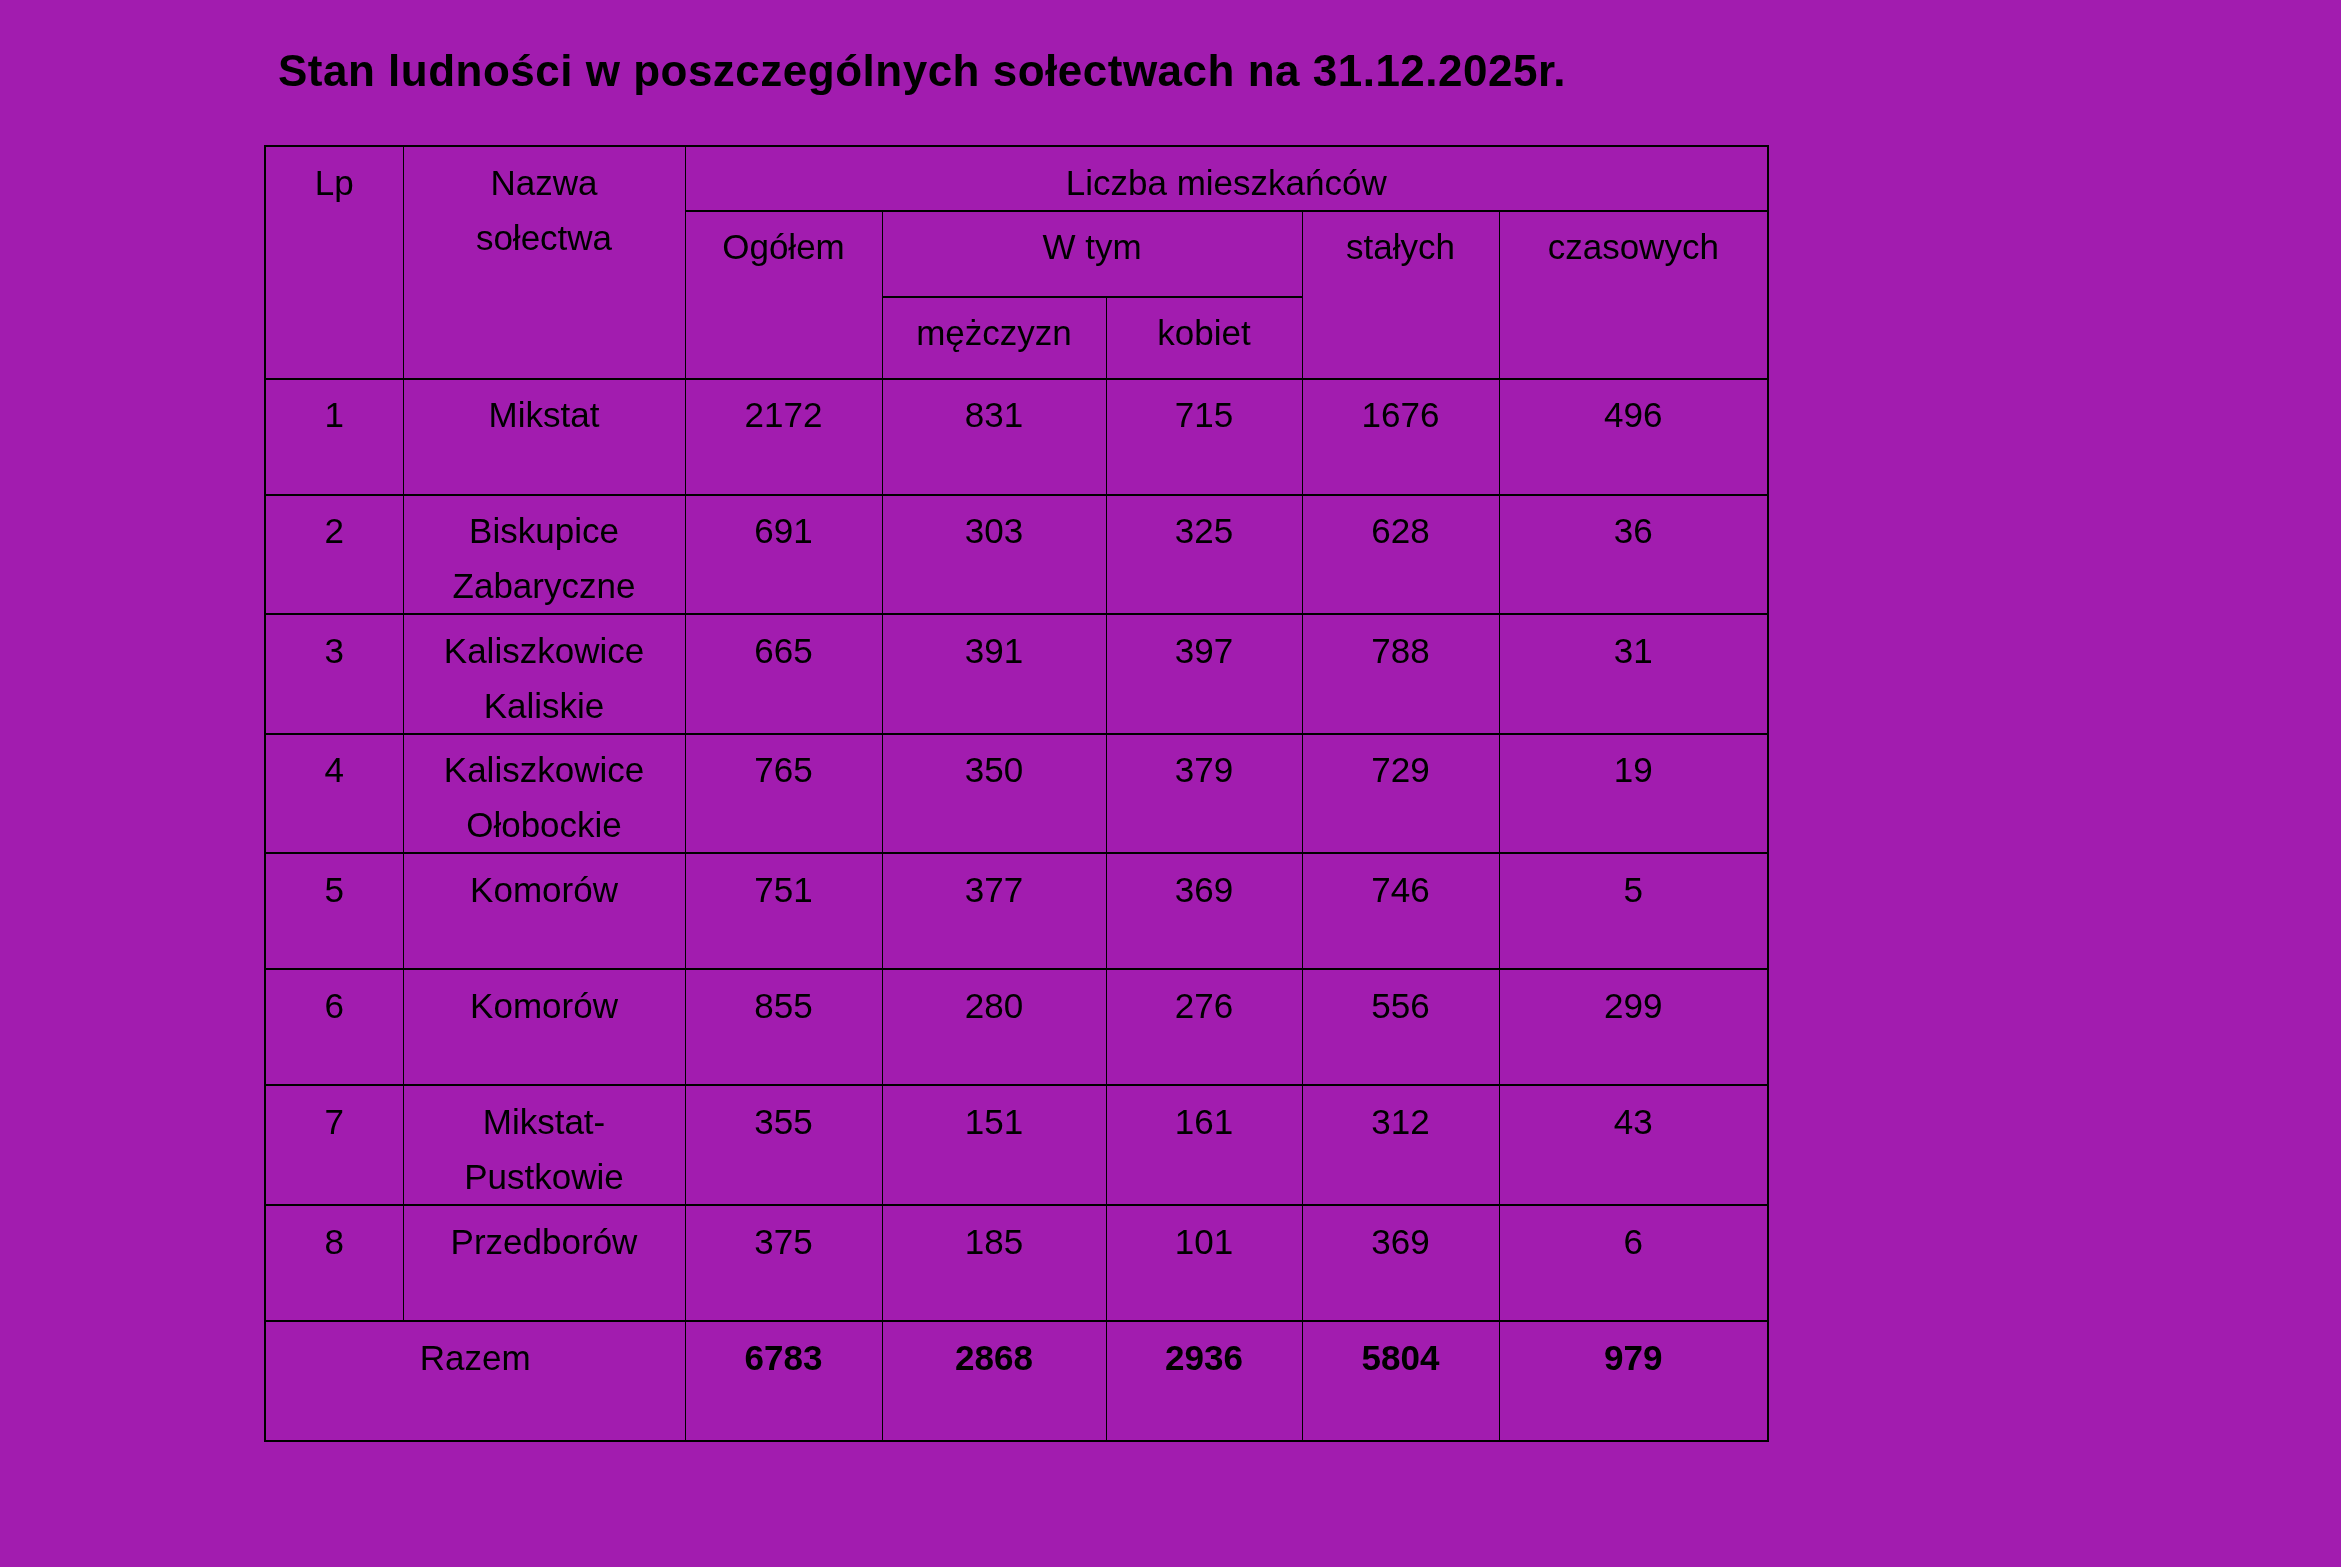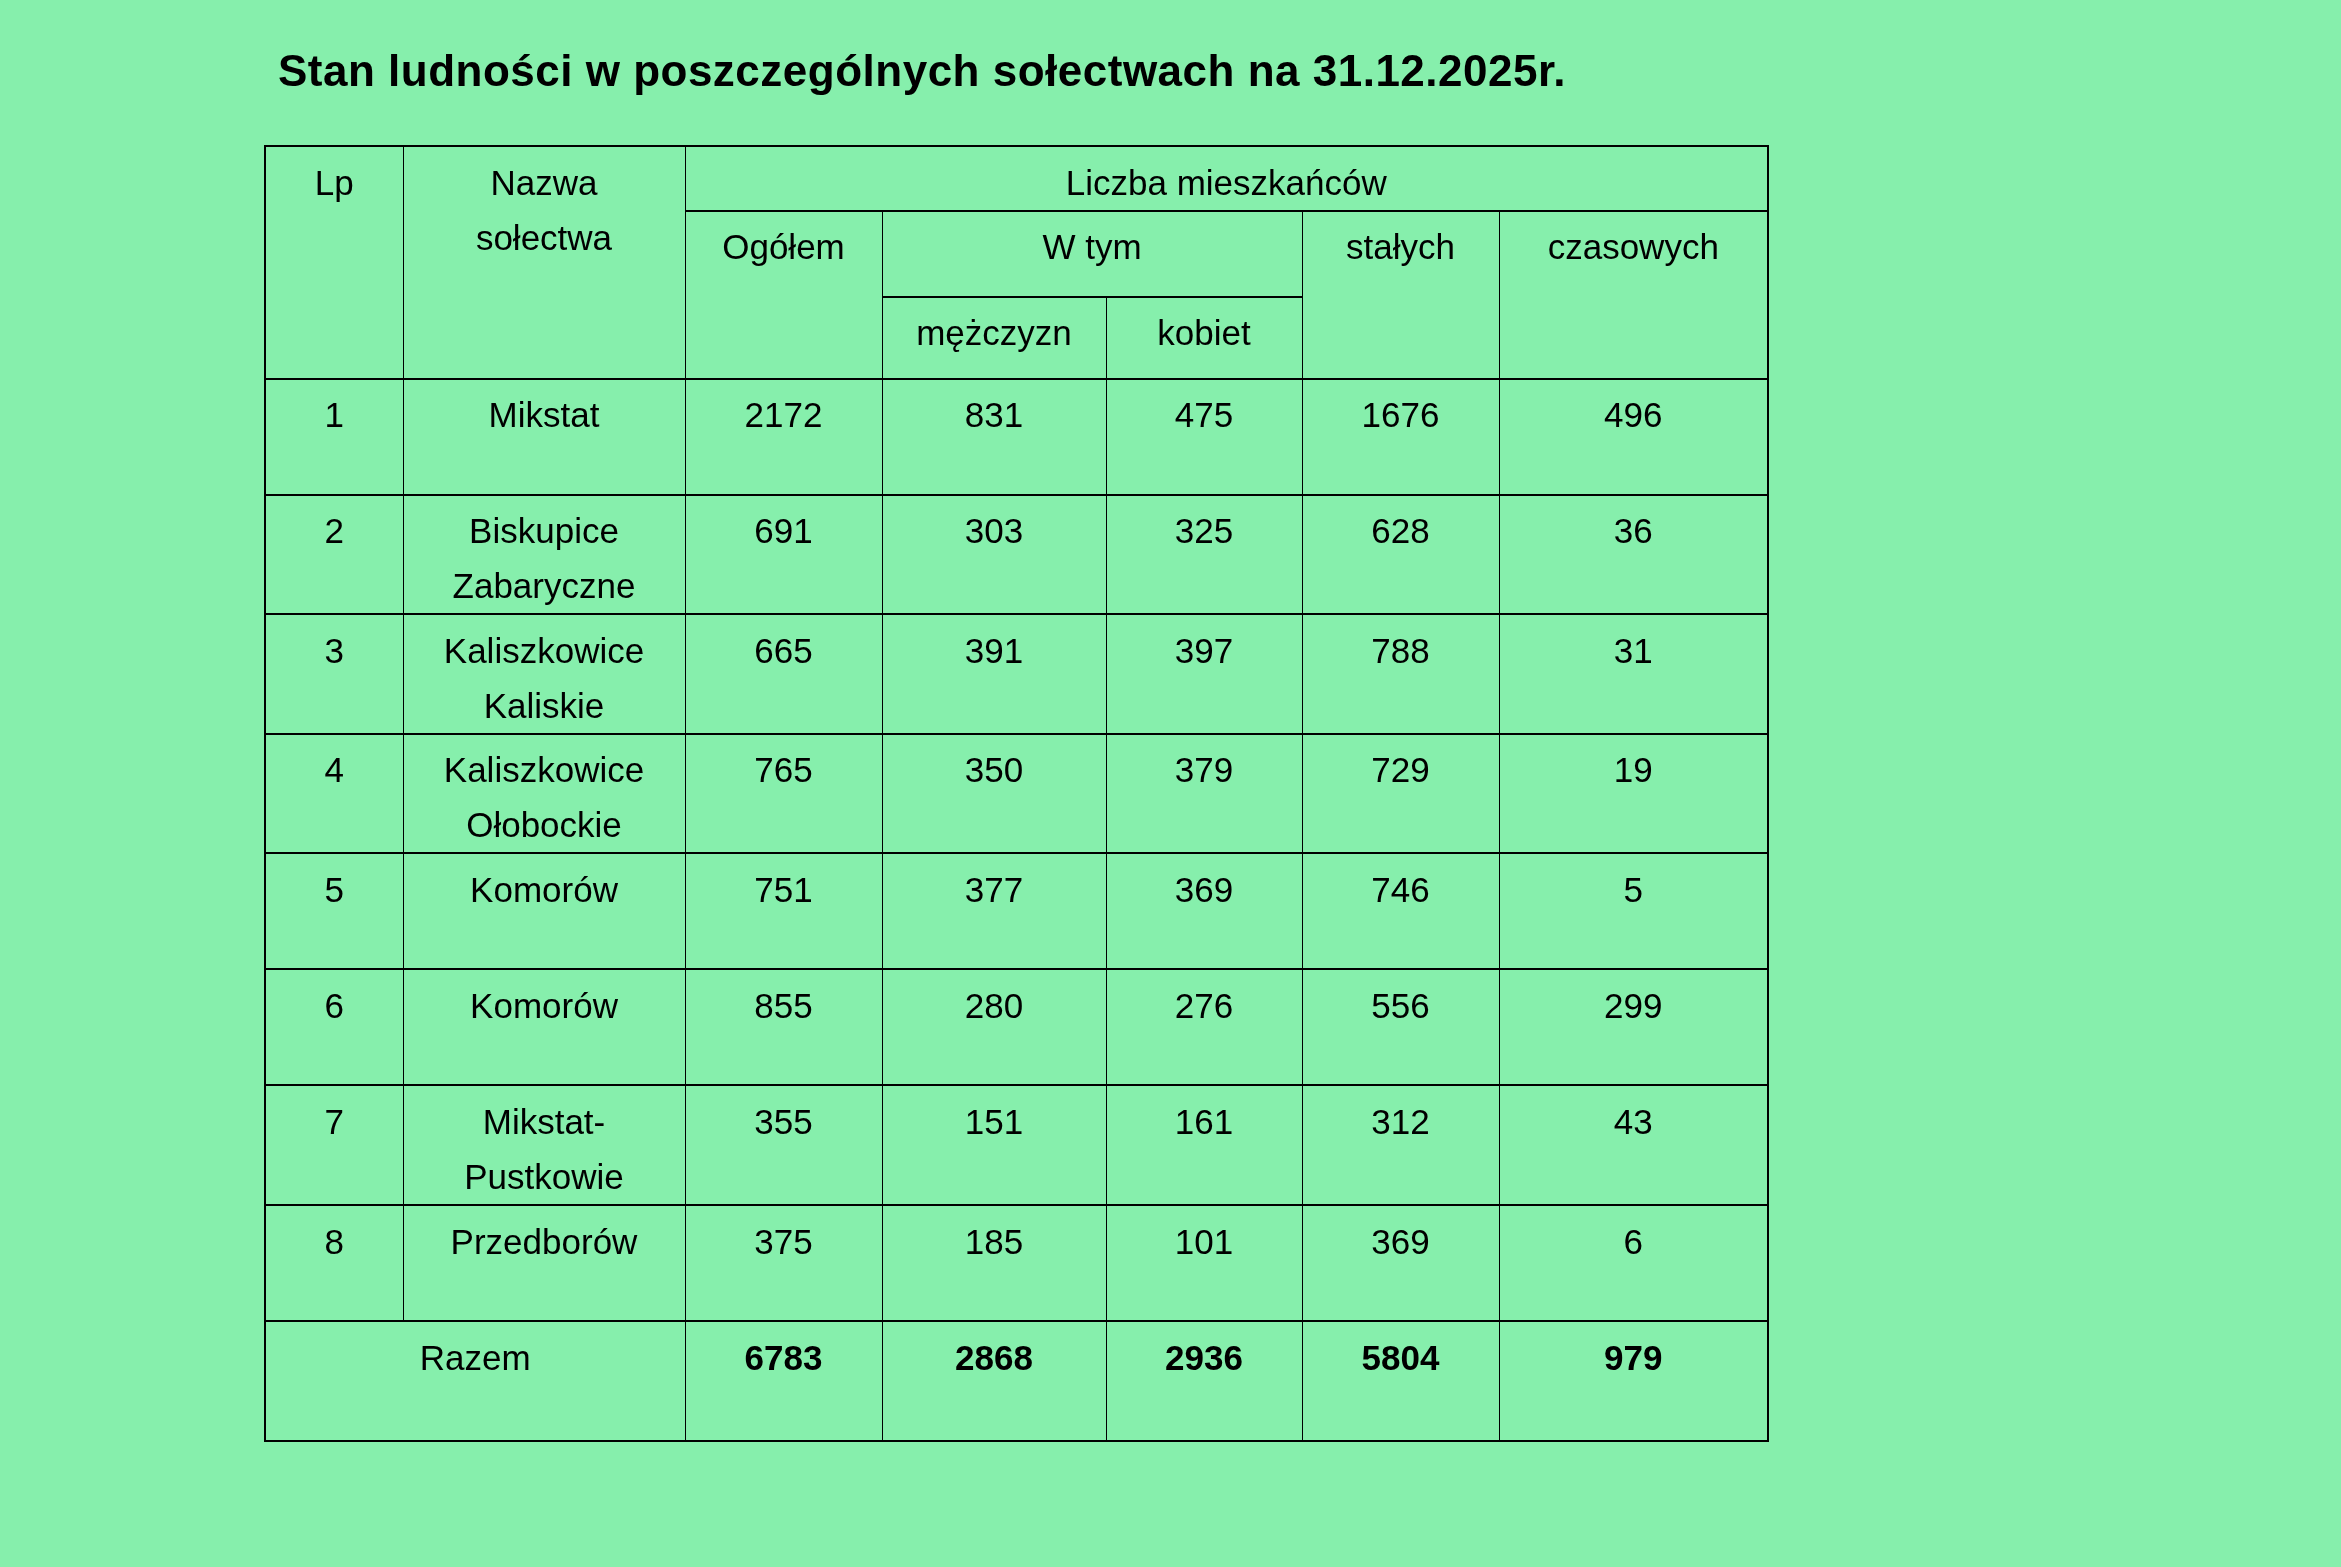--- a/index.html
+++ b/index.html
@@ -4,21 +4,21 @@
 <style>
   html, body {
     margin: 0;
     padding: 0;
     background: #ffffff;
   }
   .page {
     position: relative;
     width: 2342px;
     height: 1567px;
-    background: #86efac;
+    background: #a21caf;
     color: #000000;
     font-family: "Liberation Sans", "DejaVu Sans", sans-serif;
   }
   .page-title {
     position: absolute;
     left: 278px;
     top: 46px;
     margin: 0;
     font-size: 44px;
     font-weight: bold;
@@ -116,21 +116,21 @@
         <th>mężczyzn</th>
         <th>kobiet</th>
       </tr>
     </thead>
     <tbody>
       <tr class="data-row">
         <td class="cell-lp">1</td>
         <td class="cell-name">Mikstat</td>
         <td class="cell-num">2172</td>
         <td class="cell-num">831</td>
-        <td class="cell-num">475</td>
+        <td class="cell-num">715</td>
         <td class="cell-num">1676</td>
         <td class="cell-num">496</td>
       </tr>
       <tr class="data-row">
         <td class="cell-lp">2</td>
         <td class="cell-name">Biskupice Zabaryczne</td>
         <td class="cell-num">691</td>
         <td class="cell-num">303</td>
         <td class="cell-num">325</td>
         <td class="cell-num">628</td>

